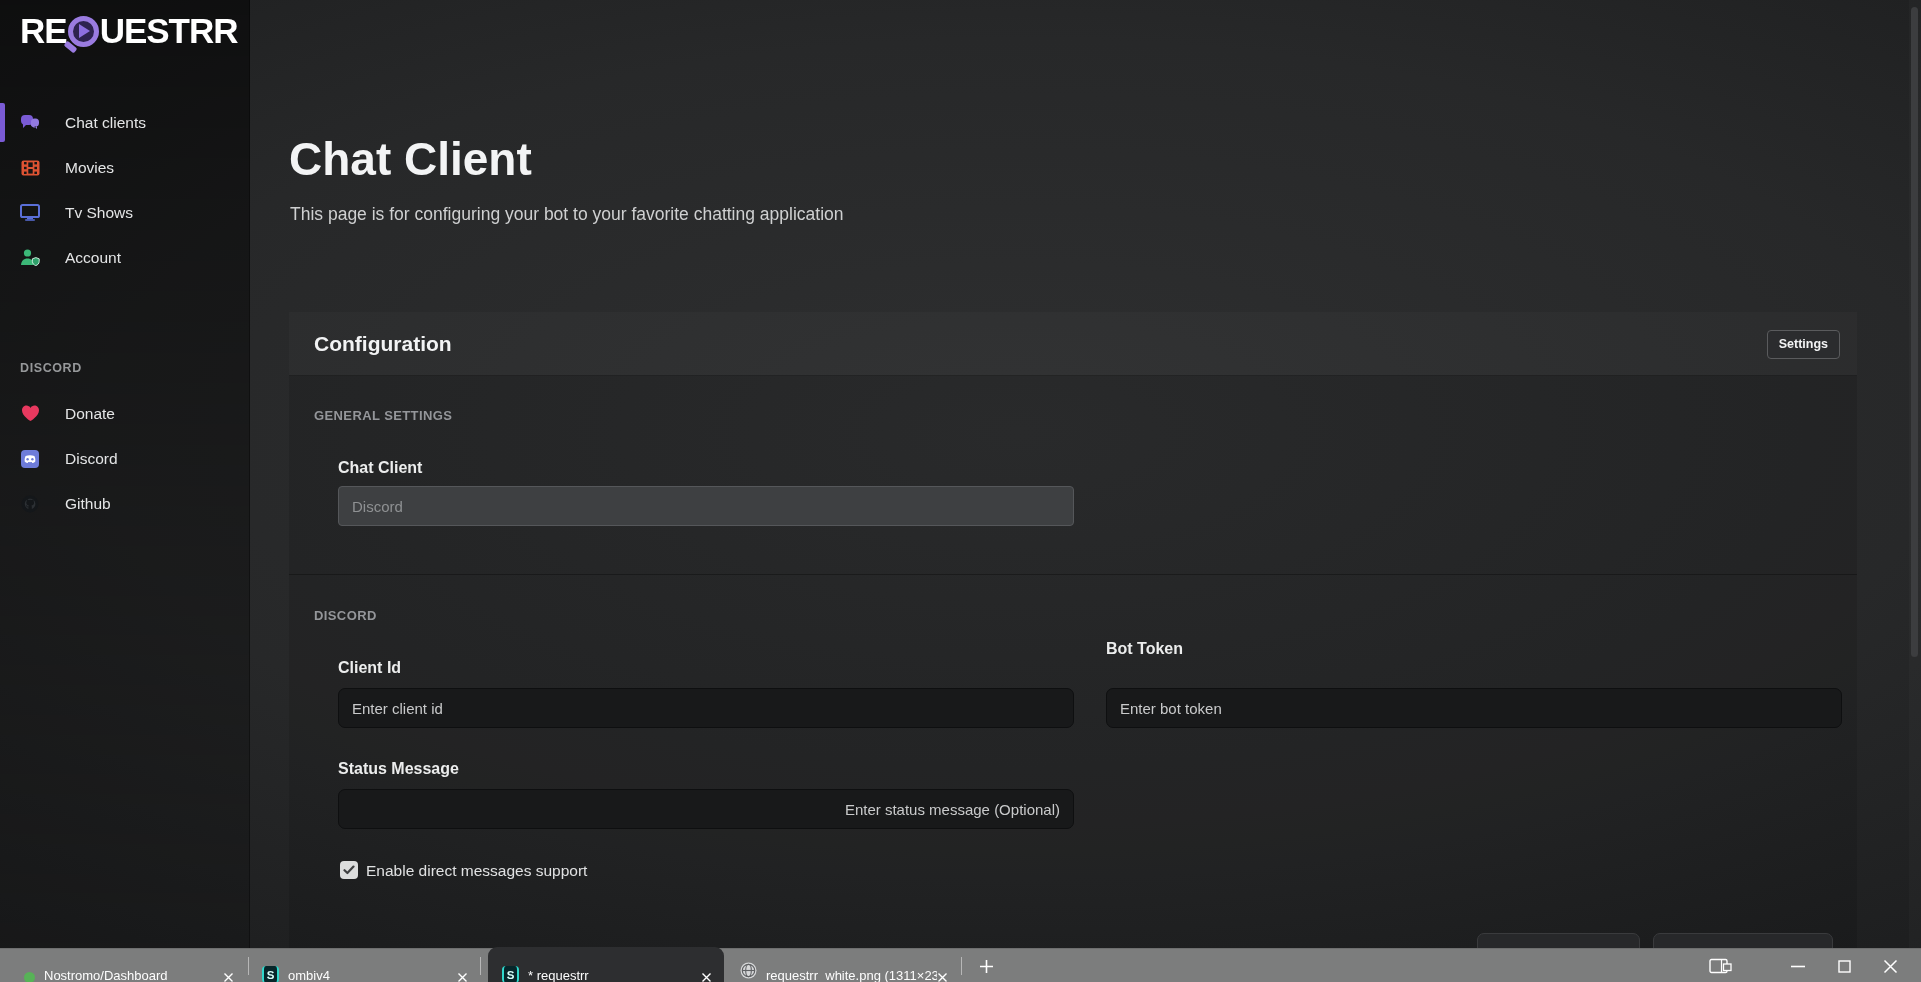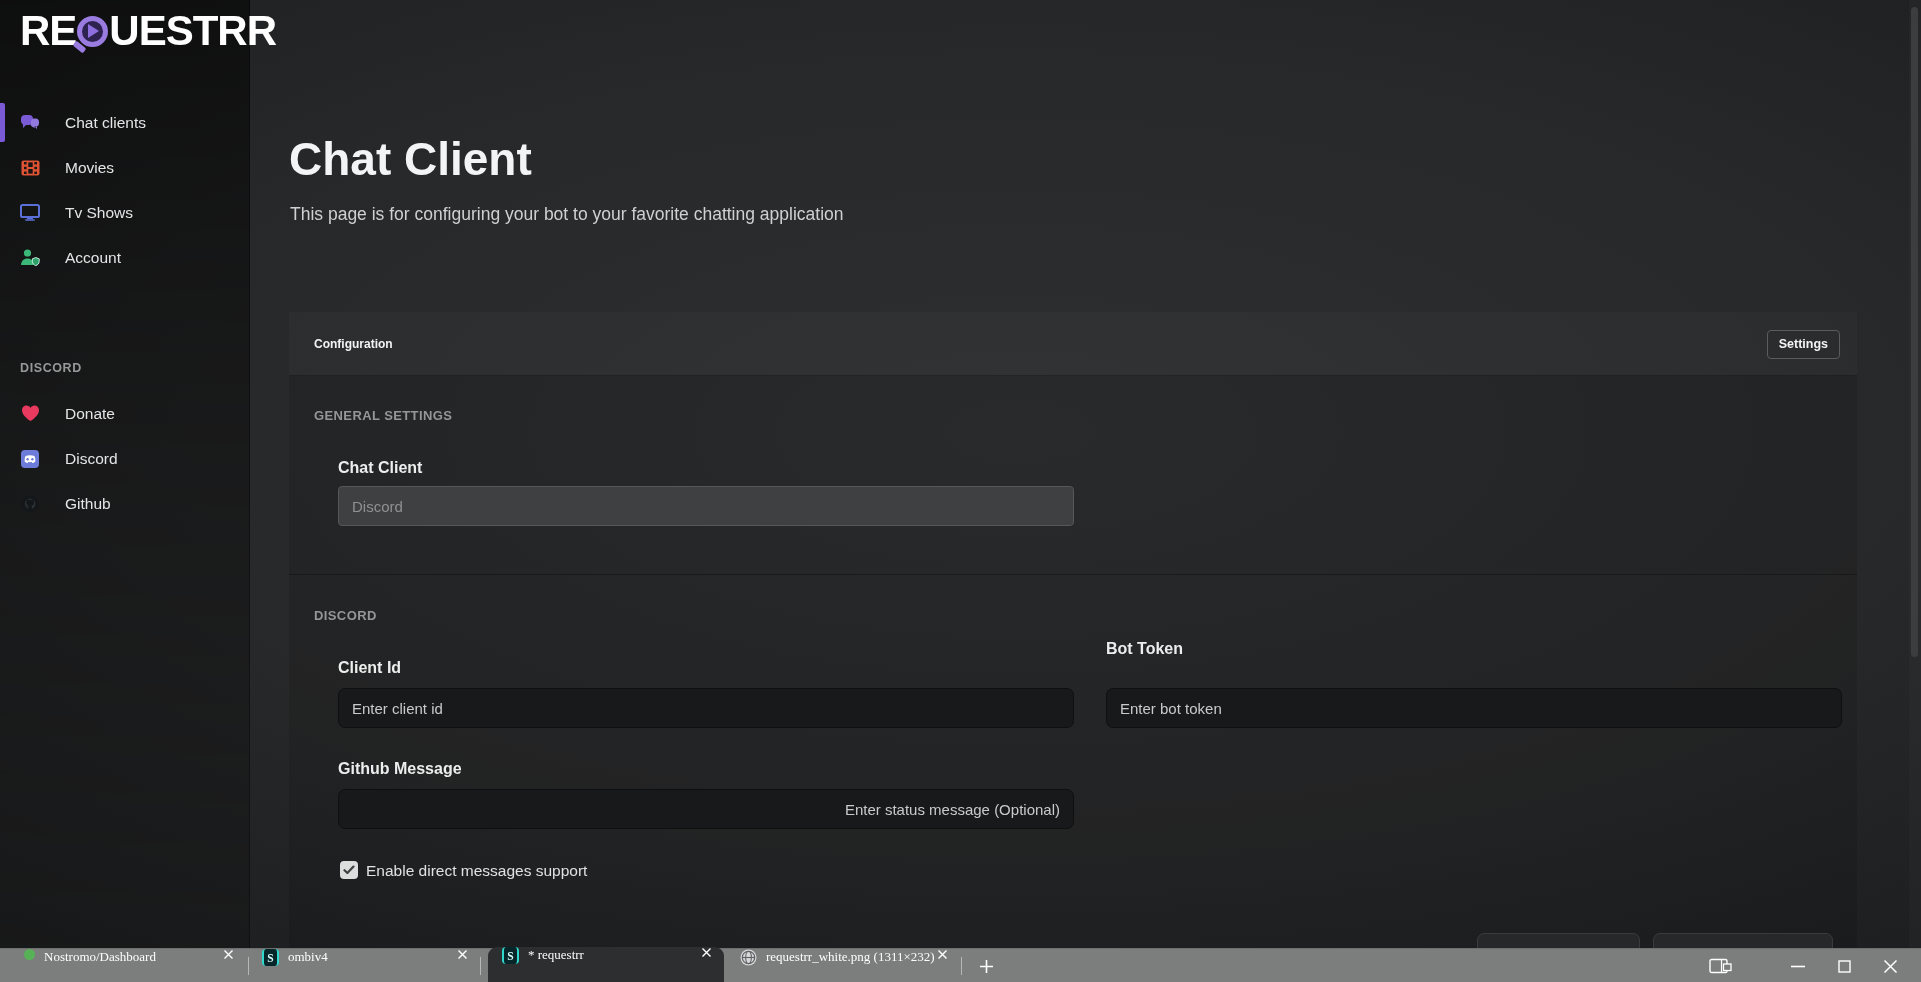--- a/index.html
+++ b/index.html
@@ -11,21 +11,21 @@
     background: radial-gradient(150% 125% at 53% 44%, #2e2f30 0%, #272829 32%, #1b1c1d 58%, #0d0d0e 82%, #050506 100%);
   }
 
   
   .sidebar {
     position:absolute; left:0; top:0; width:250px; height:948px;
     background: linear-gradient(180deg, rgba(0,0,0,0.55) 0%, rgba(0,0,0,0.35) 55%, rgba(0,0,0,0.18) 100%);
     border-right:1px solid rgba(0,0,0,0.35);
   }
   .logo { position:absolute; left:20px; top:10px; height:42px; display:flex; align-items:center;
-          color:#fff; font-size:42px; font-weight:800; letter-spacing:-1px; white-space:nowrap; }
+          color:#fff; font-size:35px; font-weight:800; letter-spacing:-1px; white-space:nowrap; }
   .logo .logo-q { position:relative; display:inline-block; width:31px; height:31px; margin:0 1px; }
   .logo .logo-q .ring { position:absolute; inset:0; border-radius:50%; border:5px solid #9a7be0; background:#2e2350; }
   .logo .logo-q .tail { position:absolute; left:-4px; bottom:-3px; width:13px; height:6px; background:#9a7be0; transform:rotate(38deg); border-radius:2px; }
   .logo .logo-q .play { position:absolute; left:11px; top:8px; width:0; height:0;
       border-left:11px solid #8d6fe0; border-top:7px solid transparent; border-bottom:7px solid transparent; }
 
   .nav { position:absolute; left:0; top:100px; width:250px; }
   .nav-item { position:relative; height:45px; display:flex; align-items:center; cursor:pointer; }
   .nav-item .abar { position:absolute; left:0; top:3px; bottom:3px; width:5px; background:#7a5bd5; border-radius:0 2px 2px 0; }
   .nav-icon { width:22px; margin-left:19px; display:flex; justify-content:center; }
@@ -34,21 +34,21 @@
   .nav2 { position:absolute; left:0; top:391px; width:250px; }
 
   
   .main-title { position:absolute; left:289px; top:132px; color:#f3f4f5; font-size:46px; font-weight:700; }
   .main-desc  { position:absolute; left:290px; top:204px; color:#cfd0d1; font-size:17.5px; }
 
   .panel { position:absolute; left:289px; top:312px; width:1568px; height:670px;
            background:rgba(0,0,0,0.10); }
   .panel-header { position:absolute; left:0; top:0; width:1568px; height:64px;
            background:rgba(255,255,255,0.045); border-bottom:1px solid rgba(0,0,0,0.28); }
-  .panel-title { position:absolute; left:25px; top:0; line-height:64px; color:#f2f3f4; font-size:12px; font-weight:bold; }
+  .panel-title { position:absolute; left:25px; top:0; line-height:64px; color:#f2f3f4; font-size:21px; font-weight:bold; }
   .settings-btn { position:absolute; right:17px; top:18px; height:29px; padding:0 11px;
            background:#2b2c2e; border:1px solid #5a5b5d; border-radius:4px;
            color:#f2f3f4; font-size:12.5px; font-weight:bold; line-height:27px; cursor:pointer; }
 
   .section-title { position:absolute; color:#94969
 8; color:#94969a; font-size:13px; font-weight:bold; letter-spacing:0.4px; }
   .st-general { left:25px; top:96px; }
   .st-discord { left:25px; top:296px; }
   .section-divider { position:absolute; left:0; top:262px; width:1568px; height:1px; background:rgba(0,0,0,0.30); }
 
@@ -72,21 +72,21 @@
   .fb1 { left:1188px; width:163px; }
   .fb2 { left:1364px; width:180px; }
 
   
   .scrollbar { position:absolute; right:0; top:0; width:12px; height:948px; background:rgba(255,255,255,0.02); }
   .scroll-thumb { position:absolute; left:2px; top:7px; width:7px; height:650px; background:#3c3d3f; border-radius:4px; }
 
   
   .taskbar { position:absolute; left:0; top:948px; width:1921px; height:34px; background:#7c7d7d;
       border-top:1px solid #6e6f6f; z-index:5; }
-  .tab { position:absolute; top:0; height:34px; display:flex; align-items:flex-start; cursor:pointer;font-family:Liberation Serif, serif; }
+  .tab { position:absolute; top:0; height:34px; display:flex; align-items:flex-end; cursor:pointer; }
   .tab .favicon { flex:0 0 auto; }
   .tab .tab-title { color:#fdfdfd; font-size:13px; margin-left:9px; white-space:nowrap; overflow:hidden; }
   .tab .tab-close { margin-left:auto; display:flex; cursor:pointer; }
   .tab-1 { left:0; width:248px; padding:0 14px 0 24px; }
   .tab-2 { left:249px; width:231px; padding:0 12px 0 13px; }
   .tab-3 { left:488px; width:236px; padding:0 12px 0 14px; background:#2d2e30; border-radius:9px 9px 0 0; top:-2px; height:36px; }
   .tab-4 { left:732px; width:226px; padding:0 10px 0 8px; }
   .tab-divider { position:absolute; top:8px; width:1px; height:18px; background:rgba(255,255,255,0.45); }
   .td1 { left:248px; } .td2 { left:480px; } .td3 { left:961px; }
   .new-tab-btn { position:absolute; left:972px; top:6px; width:28px; height:22px; display:flex; align-items:center; justify-content:center; cursor:pointer; }
@@ -219,21 +219,21 @@
     <div class="section-divider"></div>
 
     <div class="section-title st-discord">DISCORD</div>
 
     <div class="field-label" style="left:49px; top:347px;">Client Id</div>
     <input class="text-input" style="left: 49px; top: 376px; width: 736px;" placeholder="Enter client id">
 
     <div class="field-label" style="left:817px; top:328px;text-align:right;">Bot Token</div>
     <input class="text-input" style="left: 817px; top: 376px; width: 736px;" placeholder="Enter bot token">
 
-    <div class="field-label" style="left:49px; top:448px;">Github Message</div>
+    <div class="field-label" style="left:49px; top:448px;">Status Message</div>
     <input class="text-input" style="left: 49px; top: 477px; width: 736px; text-align: right;" placeholder="Enter status message (Optional)">
 
     <div class="checkbox">
       <svg width="12" height="10" viewBox="0 0 12 10">
           <path fill="none" stroke="#3f4041" stroke-width="2.2" stroke-linecap="round" stroke-linejoin="round" d="M1.5 5.2 4.4 8 10.5 1.6"></path>
         </svg>
     </div>
     <div class="checkbox-label">Enable direct messages support</div>
 
     <div class="footer-btn fb1"></div>

